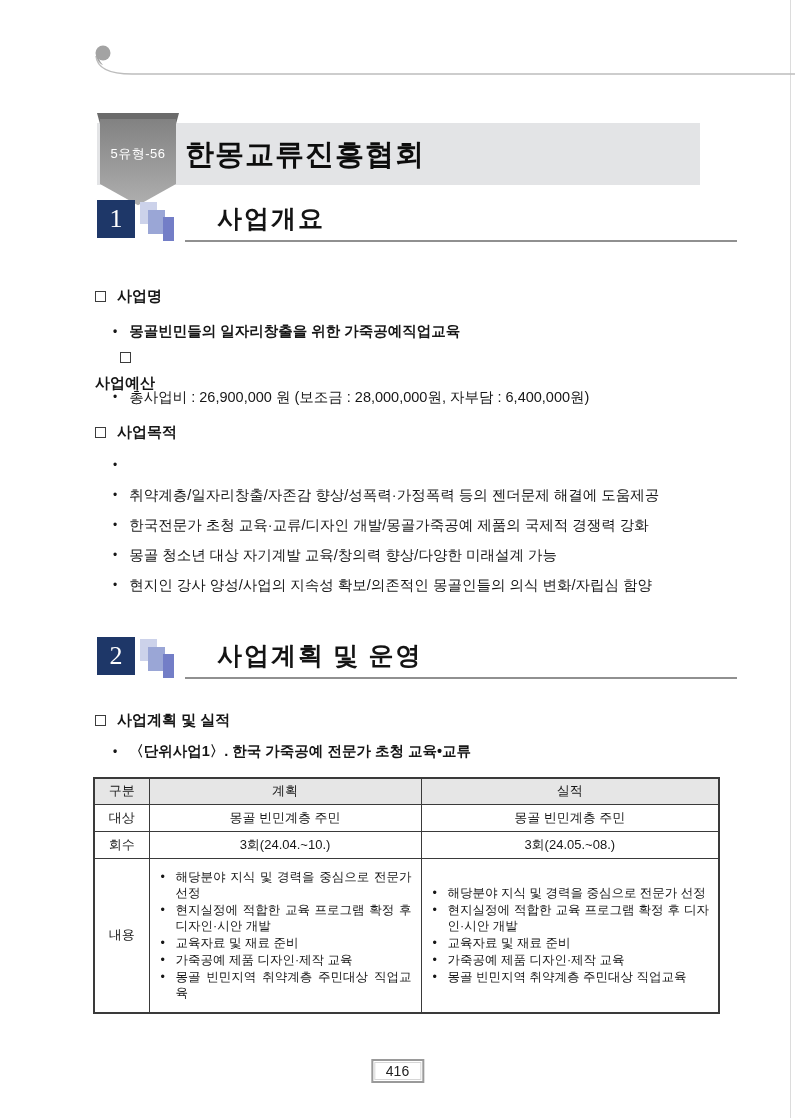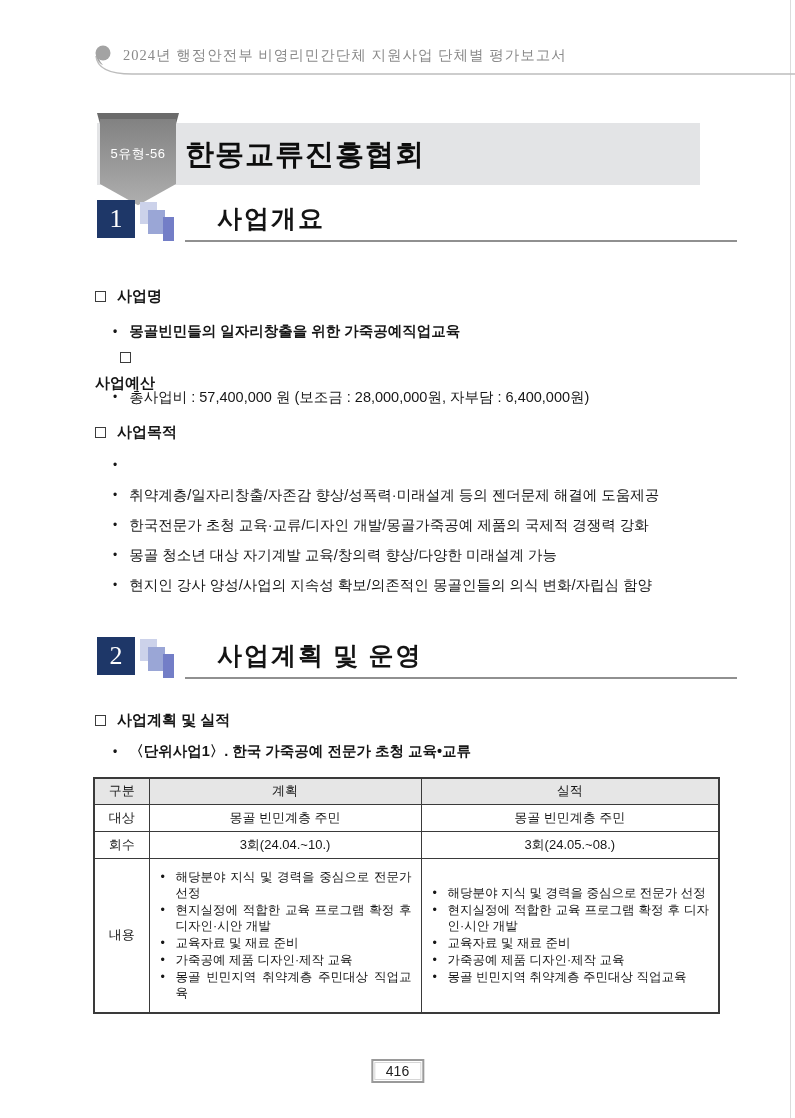--- a/index.html
+++ b/index.html
@@ -127,21 +127,20 @@
 
 <div class="page">
   <div class="page-right-edge"></div>
 
   <div class="doc-header">
     <svg width="707" height="42" viewBox="0 0 707 42" aria-hidden="true">
       <path d="M8,16 C9,28 20,34 44,34 L707,34" stroke="#bdbdbd" stroke-width="1.5" fill="none"></path>
       <circle cx="15" cy="13" r="7.5" fill="#a3a3a3"></circle>
       <path d="M8,13 C8,20 12,24 15,25 C11,21 10,17 10,13 Z" fill="#a3a3a3"></path>
     </svg>
-    <div class="htext">2024년 행정안전부 비영리민간단체 지원사업 단체별 평가보고서</div>
   </div>
 
   <div class="title-bar">
     <div class="ribbon">
       <div class="fold"></div>
       <div class="body">
         <span>5유형-56</span>
       </div>
     </div>
     <h1 class="org-title">한몽교류진흥협회</h1>
@@ -167,33 +166,33 @@
     <span class="dot">•</span>
     <span>몽골빈민들의 일자리창출을 위한 가죽공예직업교육</span>
   </div>
 
   <div class="hlabel" style="top:352px;flex-direction:column;">
     <span class="osq"></span>
     <span>사업예산</span>
   </div>
   <div class="brow" style="top:388px;">
     <span class="dot">•</span>
-    <span>총사업비 : 57,400,000 원 (보조금 : 28,000,000원, 자부담 : 6,400,000원)</span>
+    <span>총사업비 : 26,900,000 원 (보조금 : 28,000,000원, 자부담 : 6,400,000원)</span>
   </div>
 
   <div class="hlabel" style="top:423px;">
     <span class="osq"></span>
     <span>사업목적</span>
   </div>
   <div class="brow" style="top:456px;">
     <span class="dot">•</span>
   </div>
   <div class="brow" style="top:486px;">
     <span class="dot">•</span>
-    <span>취약계층/일자리창출/자존감 향상/성폭력·미래설계 등의 젠더문제 해결에 도움제공</span>
+    <span>취약계층/일자리창출/자존감 향상/성폭력·가정폭력 등의 젠더문제 해결에 도움제공</span>
   </div>
   <div class="brow" style="top:516px;">
     <span class="dot">•</span>
     <span>한국전문가 초청 교육·교류/디자인 개발/몽골가죽공예 제품의 국제적 경쟁력 강화</span>
   </div>
   <div class="brow" style="top:546px;">
     <span class="dot">•</span>
     <span>몽골 청소년 대상 자기계발 교육/창의력 향상/다양한 미래설계 가능</span>
   </div>
   <div class="brow" style="top:576px;">

